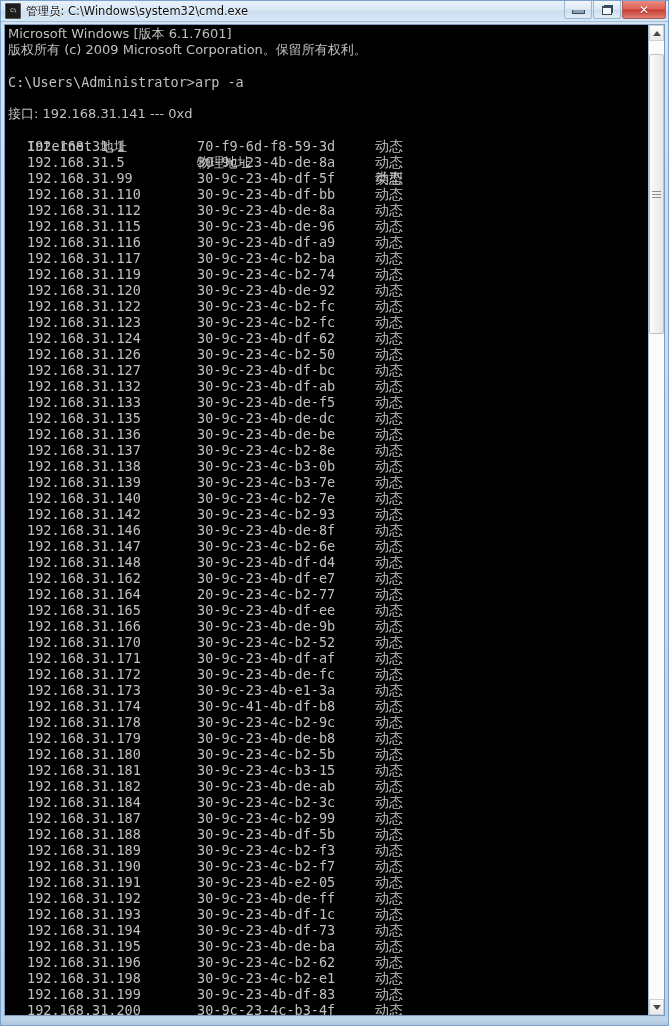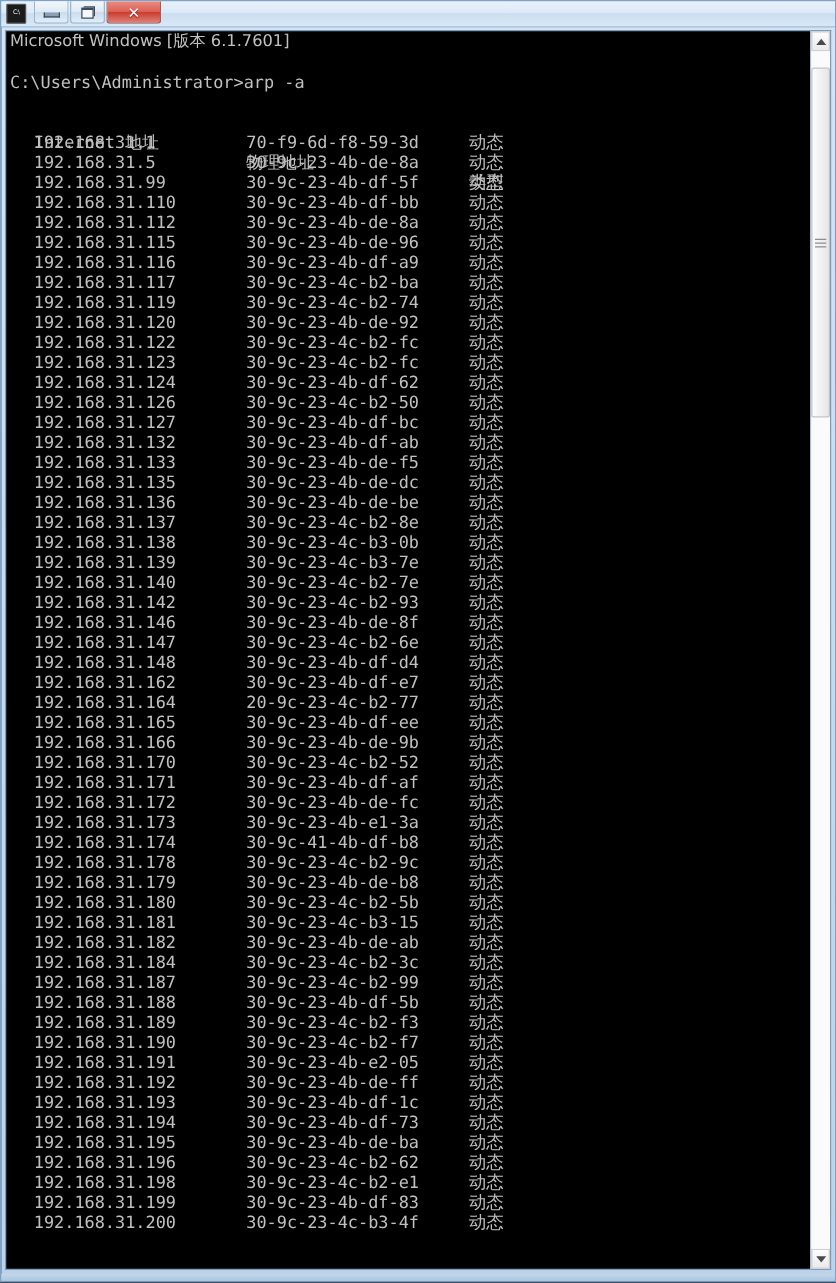--- a/index.html
+++ b/index.html
@@ -230,41 +230,44 @@
     background: linear-gradient(to bottom, #c3d7ea, #aac6de);
   }
 </style>
 </head>
 <body>
 
 <div id="window">
 
   <div id="titlebar">
     <div id="app-icon">C:\</div>
+    <div id="title-text">管理员: C:\Windows\system32\cmd.exe</div>
     <div id="window-controls">
       <div class="winbtn">
         <span class="glyph-min"></span>
       </div>
       <div class="winbtn">
         <span class="glyph-restore"></span>
       </div>
       <div class="winbtn close">
         <span class="glyph-close">✕</span>
       </div>
     </div>
   </div>
 
   <div id="client">
 
     <div id="console">
       <div id="console-inner">
         <div class="line cn">Microsoft Windows [版本 6.1.7601]</div>
+        <div class="line cn">版权所有 (c) 2009 Microsoft Corporation。保留所有权利。</div>
         <div class="line blank">&nbsp;</div>
         <div class="line">C:\Users\Administrator&gt;arp -a</div>
         <div class="line blank">&nbsp;</div>
+        <div class="line cn">接口: 192.168.31.141 --- 0xd</div>
 
         <div class="row">
           <span class="col-ip">Internet 地址</span>
           <span class="col-mac">物理地址</span>
           <span class="col-type">类型</span>
         </div>
 
         <div id="arp-rows">
             <div class="row"><span class="col-ip">192.168.31.1</span><span class="col-mac">70-f9-6d-f8-59-3d</span><span class="col-type">动态</span></div>
             <div class="row"><span class="col-ip">192.168.31.5</span><span class="col-mac">30-9c-23-4b-de-8a</span><span class="col-type">动态</span></div>

